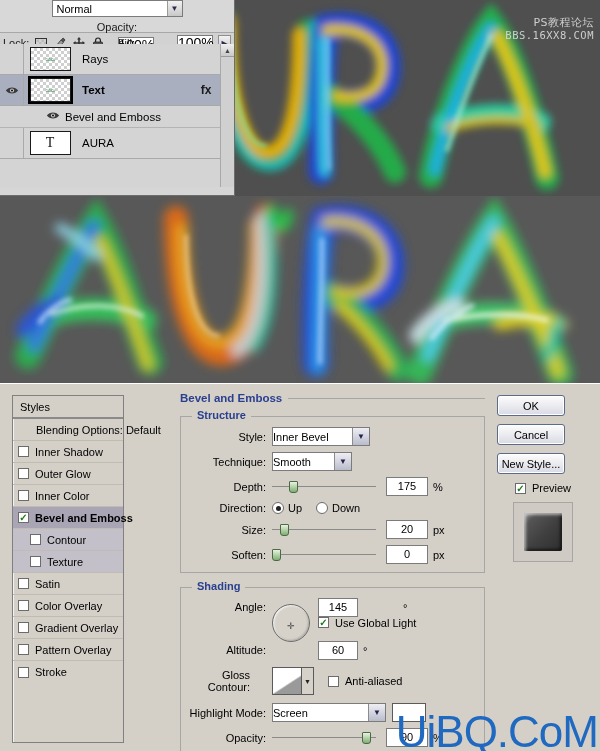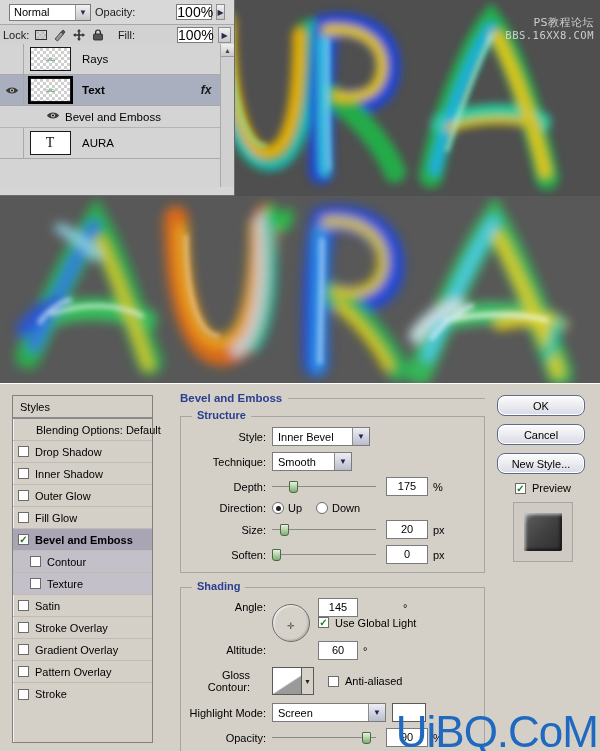--- a/index.html
+++ b/index.html
@@ -36,22 +36,22 @@
   }
 
   
   .layers {
     position: absolute; left: 0; top: 0; width: 235px; height: 196px;
     background: #d6d6d6; border-right: 1px solid #6d6d6d;
     border-bottom: 1px solid #6d6d6d;
     font-size: 11px; color: #000;
   }
   .lp-row1 {
-    display:flex; align-items:center; height: 25px; padding: 0 9px;
-    border-bottom: 1px solid #a8a8a8; background:#d8d8d8; gap:4px;
+    display:flex; align-items:center; height: 33px; padding: 0 3px;
+    border-bottom: 1px solid #a8a8a8; background:#d8d8d8; gap:4px;flex-direction:column;
   }
   .lp-row2 {
     display:flex; align-items:center; height: 21px; padding: 0 3px;
     border-bottom: 1px solid #8d8d8d; background:#d2d2d2; gap:5px;
   }
   .combo {
     display:flex; align-items:center; justify-content:space-between;
     height:17px; background:#fff; border:1px solid #7b7b7b;
     padding: 0 0 0 4px; font-size:11px;
   }
@@ -93,21 +93,21 @@
   .thumb.sel-th { outline:2px solid #000; outline-offset:0px; }
   .thumb-mini {
     position:absolute; left:50%; top:50%; transform:translate(-50%,-50%);
     font-size:7px; color:#3a8a4a; letter-spacing:-1px; white-space:nowrap;
   }
   .thumb.t-letter { background-image:none; background:#fff; display:flex;align-items:center;justify-content:center; }
   .thumb.t-bg { background-image:none; background:#4f4f4f; }
   .layer-name { flex:1; font-size:11.5px; padding-left:6px; color:#000; }
   .layer-name.bold { font-weight:bold; }
   .layer-name.ital { font-style:italic; }
-  .fx-cell { width:28px; text-align:center; font-style:italic; font-weight:bold; font-size:12px; color:#1a1a1a;}
+  .fx-cell { width:28px; text-align:center; font-weight:bold; font-size:12px; color:#1a1a1a;}
   .tri-cell { width:14px; text-align:center; font-size:7px; color:#333; }
   .lock-cell { width:26px; text-align:center; }
 
   .sub-row { display:flex; align-items:center; height:22px; border-bottom:1px solid #b4b4b4; background:#d4d4d4; }
   .sub-row .ind { width:30px; }
   .sub-row .ind2 { width:46px; }
   .sub-name { font-size:11.5px; padding-left:5px; }
 
   .lp-scroll {
     position:absolute; right:0; top:44px; width:14px; bottom:8px;
@@ -119,21 +119,21 @@
     font-size:7px; color:#444;
   }
 
   
   .dlg {
     position:absolute; left:0; top:383px; width:600px; height:368px;
     background:#d4d0c8; border-top:1px solid #fff;
     font-size:11px; color:#000;
   }
   .styles-panel {
-    position:absolute; left:12px; top:11px; width:141px; bottom:8px;
+    position:absolute; left:12px; top:11px; width:112px; bottom:8px;
     background:#d4d0c8; border:1px solid #808080;
     box-shadow: inset 1px 1px 0 #f4f2ee;
   }
   .styles-hdr {
     height:23px; line-height:23px; padding-left:7px; font-size:11px;
     border-bottom:2px solid #8a8a8a; background:#d4d0c8;
   }
   .st-item {
     height:22px; display:flex; align-items:center; padding-left:5px;
     border-bottom:1px solid #c0bcb4; font-size:11px; white-space:nowrap;
@@ -143,23 +143,23 @@
   .st-item.sub { background:#c3c0ca; padding-left:17px; }
   .cb {
     width:11px;height:11px;background:#fff;border:1px solid #6b6b6b;
     margin-right:6px; display:inline-flex;align-items:center;justify-content:center;
     flex:none;
   }
   .cb.on::after { content:"✓"; color:#1a7a1a; font-size:10px; line-height:9px; font-weight:bold;}
 
   .right-panel { position:absolute; left:497px; top:11px; width:92px; }
   .btn {
-    width:88px;height:21px;margin-bottom:8px;
+    width:68px;height:21px;margin-bottom:8px;
     background:linear-gradient(#fdfdfd,#d9dae4);
-    border:1px solid #5d6b8a; border-radius:8px;
+    border:1px solid #5d6b8a; border-radius:3px;
     font-size:11px; display:flex;align-items:center;justify-content:center;
     color:#000; box-shadow: inset 0 0 0 1px #fff;
   }
   .prev-wrap { display:flex;align-items:center;justify-content:center; margin-top:2px; }
   .prev-thumb {
     width:60px;height:60px;margin:8px auto 0; background:#cfcbc4;
     border:1px solid #a9a5a0; display:flex;align-items:center;justify-content:center;
   }
   .prev-sq {
     width:38px;height:38px;
@@ -185,21 +185,21 @@
     position:absolute; top:0; left:0; right:0; border-top:1px solid #a6a6a6;
   }
   .hdr-line { display:flex; align-items:center; gap:6px; }
   .hdr-line .rule { flex:1; height:1px; background:#a6a6a6; }
 
   .frow { display:flex; align-items:center; margin-bottom:6px; }
   .frow .fl { width:83px; text-align:right; padding-right:6px; font-size:11px; }
   .sel-box {
     height:19px; background:#fff; border:1px solid #7b7b7b;
     display:flex; align-items:center; justify-content:space-between;
-    padding-left:5px; font-size:11px;
+    font-size:11px;
   }
   .sel-box .ar {
     width:17px; height:17px; display:flex;align-items:center;justify-content:center;
     background:linear-gradient(#eeeef4,#b9bccb); border-left:1px solid #8b8b8b;
     font-size:8px; color:#23244a;
   }
   .tfield {
     height:19px; background:#fff; border:1px solid #7b7b7b;
     font-size:11px; line-height:17px; padding:0 4px; text-align:left;
   }
@@ -449,53 +449,49 @@
   <div class="dlg">
 
     <div class="styles-panel">
       <div class="styles-hdr">Styles</div>
 
       <div class="st-item head">
         <span>Blending Options: Default</span>
       </div>
       <div class="st-item">
         <span class="cb"></span>
-        <span>Drop Shadow</span>
+        <span>Inner Shadow</span>
       </div>
       <div class="st-item">
         <span class="cb"></span>
-        <span>Inner Shadow</span>
+        <span>Outer Glow</span>
       </div>
       <div class="st-item">
         <span class="cb"></span>
-        <span>Outer Glow</span>
-      </div>
-      <div class="st-item">
-        <span class="cb"></span>
-        <span>Fill Glow</span>
+        <span>Inner Color</span>
       </div>
       <div class="st-item sel">
         <span class="cb on"></span>
         <span>Bevel and Emboss</span>
       </div>
       <div class="st-item sub">
         <span class="cb"></span>
         <span>Contour</span>
       </div>
       <div class="st-item sub">
         <span class="cb"></span>
         <span>Texture</span>
       </div>
       <div class="st-item">
         <span class="cb"></span>
         <span>Satin</span>
       </div>
       <div class="st-item">
         <span class="cb"></span>
-        <span>Stroke Overlay</span>
+        <span>Color Overlay</span>
       </div>
       <div class="st-item">
         <span class="cb"></span>
         <span>Gradient Overlay</span>
       </div>
       <div class="st-item">
         <span class="cb"></span>
         <span>Pattern Overlay</span>
       </div>
       <div class="st-item" style="border-bottom:none">

